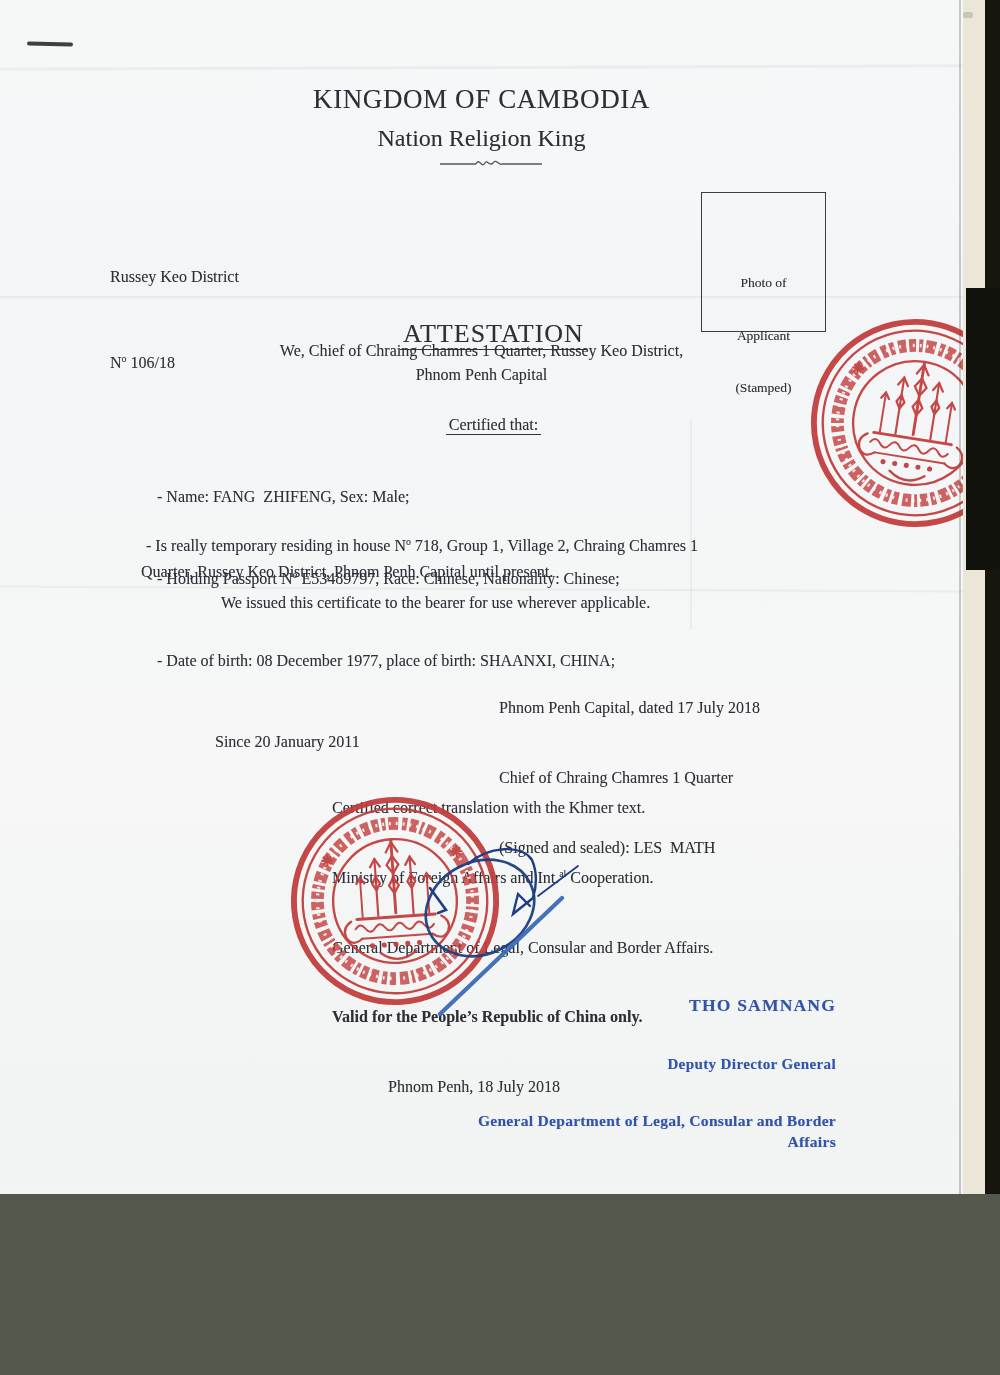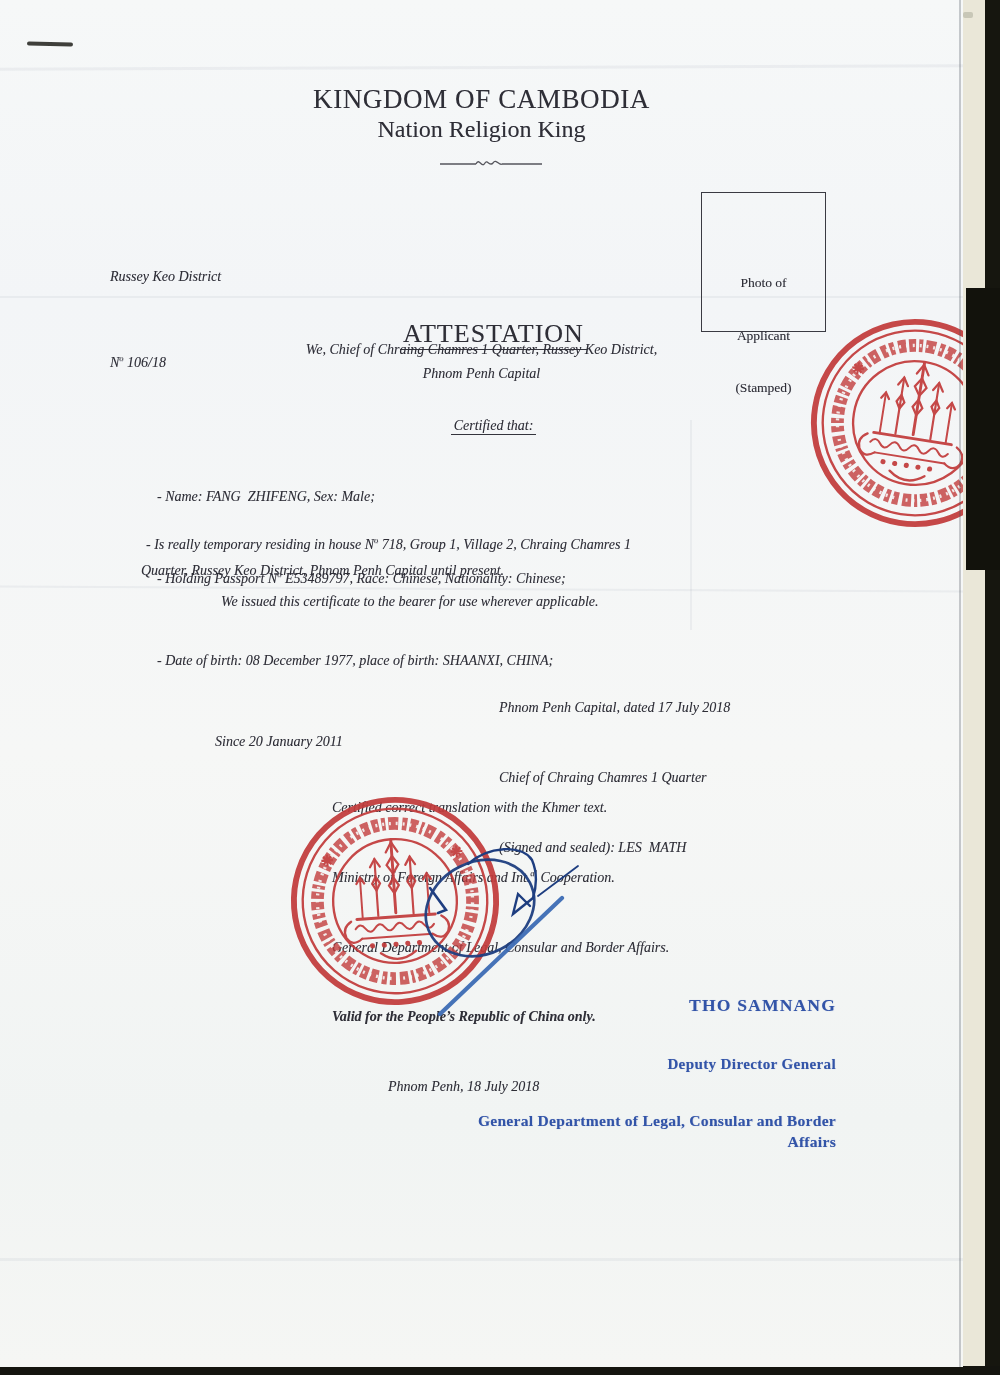--- a/index.html
+++ b/index.html
@@ -1,32 +1,32 @@
 <!DOCTYPE html>
 <html><head>
 <meta charset="utf-8">
 <style>
   html,body{margin:0;padding:0;background:#54584c;}
-  .scan{position:relative;width:1000px;height:1375px;background:#eae7d8;overflow:hidden;
+  .scan{position:relative;width:1000px;height:1194px;background:#eae7d8;overflow:hidden;
         font-family:"Liberation Serif", serif;}
   
   .edge-right{position:absolute;left:985px;top:0;width:15px;height:1375px;background:#16160f;}
   .edge-right-band{position:absolute;left:966px;top:288px;width:34px;height:282px;background:#12120c;}
   .edge-bottom{position:absolute;left:0;top:1366px;width:1000px;height:9px;background:#14140f;}
   .smudge{position:absolute;left:963px;top:12px;width:10px;height:6px;background:#b9b9aa;border-radius:2px;opacity:.7;}
 
   .paper{position:absolute;left:0;top:0;width:963px;height:1367px;overflow:hidden;color:#2e2e36;
          background:linear-gradient(180deg,#f6f8f8 0%,#f3f5f7 22%,#f6f7f6 55%,#f1f4f3 82%,#f5f6f4 100%);
          text-shadow:0.2px 0.2px 0.6px rgba(40,40,70,.28);}
   .paper-edge-line{position:absolute;left:959px;top:0;width:2px;height:1367px;background:rgba(70,75,85,.28);}
   .crease{position:absolute;left:0;width:100%;background:rgba(140,152,170,.10);}
 
   .abs{position:absolute;white-space:pre-wrap;}
   .center{left:0;width:963px;text-align:center;}
-  .t{font-size:14px;font-style:italic;}
+  .t{font-size:16px;}
   .sup{vertical-align:super;font-size:61%;line-height:0;}
   .underline{border-bottom:1.6px solid #34343c;padding:0 3px 1px 3px;}
 
   .doc-title{font-size:27px;letter-spacing:.6px;}
   .doc-motto{font-size:24px;}
   .attn-title{font-size:26px;letter-spacing:1px;}
 
   .photo-box{left:701px;top:167px;width:125px;height:140px;border:1.6px solid #3a3a42;
              text-align:center;font-size:13.5px;line-height:17.5px;box-sizing:border-box;padding-top:46px;margin-top:25px;}
 
@@ -66,21 +66,21 @@
   <div class="paper">
 
     <div class="crease" style="top:66px;height:3px;transform:rotate(-.2deg);"></div>
     <div class="crease" style="top:296px;height:2px;"></div>
     <div class="crease" style="top:588px;height:2px;transform:rotate(.3deg);"></div>
     <div class="crease" style="top:1258px;height:3px;"></div>
     <div class="crease" style="left:690px;top:420px;width:2px;height:210px;"></div>
     <div class="scratch"></div>
 
     <div class="abs center doc-title" style="top:84px;">KINGDOM OF CAMBODIA</div>
-    <div class="abs center doc-motto" style="top:116px;">Nation Religion King</div>
+    <div class="abs center doc-motto" style="top:125px;">Nation Religion King</div>
 
     <svg class="ornament" viewBox="0 0 106 16">
       <g stroke="#55555c" fill="none" stroke-width="1.3">
         <path d="M2 9 H38"></path>
         <path d="M38 9 c3 -7 6 5 9 -1 c2 -4 5 4 8 0 c3 -5 6 3 9 1"></path>
         <path d="M64 9 H104"></path>
       </g>
     </svg>
 
     <div class="abs ref t">

